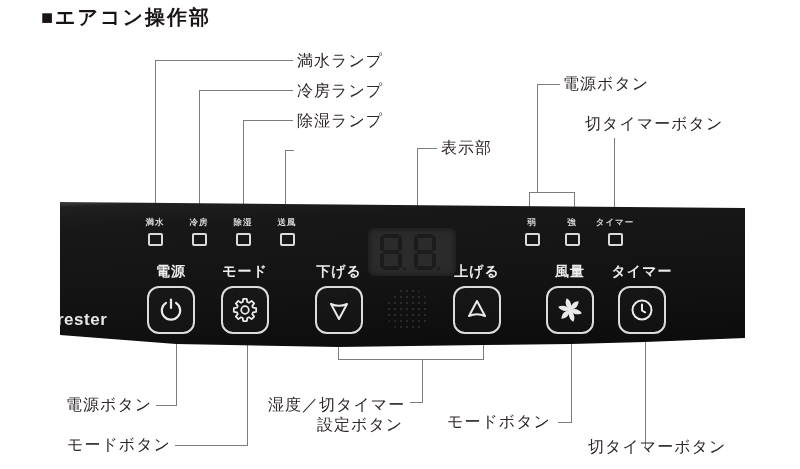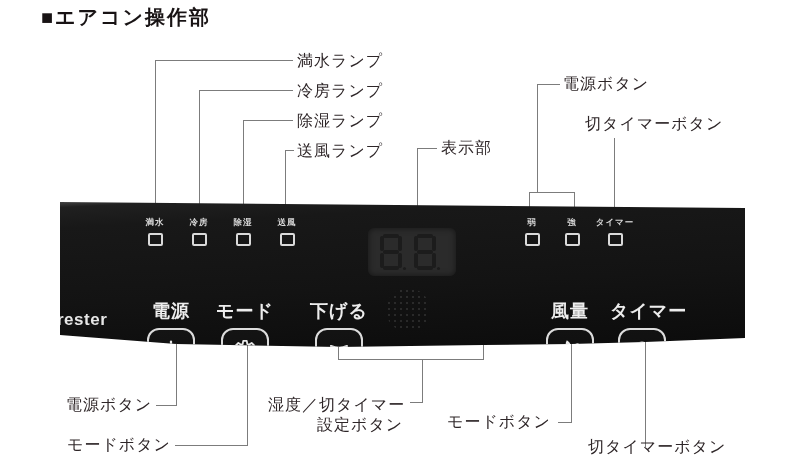--- a/index.html
+++ b/index.html
@@ -23,22 +23,22 @@
          clip-path:polygon(0px 0px,685px 6px,685px 136px,585px 140px,511px 142px,423px 143px,278px 145px,116px 142px,0px 133px);}
   .brand{position:absolute;left:-3px;top:108px;font-size:17px;font-weight:bold;
          color:#e6e6e6;letter-spacing:0.5px;}
 
   .lamp{position:absolute;top:15px;width:48px;transform:translateX(-50%);text-align:center;}
   .lamp-label{display:block;font-size:8.5px;font-weight:bold;color:#d8d8d8;
               letter-spacing:1px;margin-bottom:4px;white-space:nowrap;}
   .lamp-box{display:block;width:11px;height:9px;border:2px solid #dadada;border-radius:2px;margin:0 auto;}
 
   .ctrl{position:absolute;top:61px;width:64px;transform:translateX(-50%);text-align:center;}
-  .ctrl-label{display:block;font-size:18px;font-weight:bold;color:#ededed;
-              letter-spacing:1px;margin-bottom:5px;white-space:nowrap;margin-top:36px;}
+  .ctrl-label{display:block;font-size:14px;font-weight:bold;color:#ededed;
+              letter-spacing:1px;margin-bottom:5px;white-space:nowrap;}
   .ctrl-box{width:44px;height:44px;border:2.5px solid #dcdcdc;border-radius:12px;margin:0 auto;
             display:flex;align-items:center;justify-content:center;background:rgba(255,255,255,0.02);}
   .ctrl-box svg{display:block;}
 
   
   .display{position:absolute;left:308px;top:26px;width:88px;height:48px;background:#2b2b2b;
            border-radius:6px;box-shadow:inset 0 0 6px rgba(0,0,0,0.55);}
   .sseg{position:absolute;top:6px;width:26px;height:36px;}
   .sseg .s{position:absolute;background:#1c1c1c;border-radius:2px;}
   .s-top{left:3px;top:0;width:16px;height:4px;}
@@ -97,21 +97,20 @@
   <div class="hline" style="left:410px;top:402px;width:13px;"></div>
 
   <div class="vline" style="left:571px;top:338px;height:84px;"></div>
   <div class="hline" style="left:558px;top:422px;width:14px;"></div>
 
   <div class="vline" style="left:645px;top:336px;height:111px;"></div>
 
   <div class="callout-label" style="left:297px;top:52px;">満水ランプ</div>
   <div class="callout-label" style="left:297px;top:112px;">除湿ランプ</div>
   <div class="callout-label" style="left:297px;top:82px;">冷房ランプ</div>
-  <div class="callout-label" style="left:297px;top:142px;">送風ランプ</div>
   <div class="callout-label" style="left:441px;top:139px;">表示部</div>
   <div class="callout-label" style="left:563px;top:75px;">電源ボタン</div>
   <div class="callout-label" style="left:585px;top:115px;">切タイマーボタン</div>
   <div class="callout-label" style="left:66px;top:396px;">電源ボタン</div>
   <div class="callout-label" style="left:67px;top:436px;">モードボタン</div>
   <div class="callout-label" style="left:317px;top:416px;">設定ボタン</div>
   <div class="callout-label" style="left:268px;top:396px;">湿度／切タイマー</div>
   <div class="callout-label" style="left:447px;top:413px;">モードボタン</div>
   <div class="callout-label" style="left:588px;top:438px;">切タイマーボタン</div>
 
@@ -194,20 +193,28 @@
 
     <div class="ctrl" style="left:279px;">
       <span class="ctrl-label">下げる</span>
       <span class="ctrl-box">
         <svg width="30" height="30" viewBox="0 0 30 30" fill="none" stroke="#e9e9e9" stroke-width="2" stroke-linejoin="round" stroke-linecap="round">
           <path d="M7 9 Q15 12.6 23 9 L15 24 Z"></path>
         </svg>
       </span>
     </div>
 
+    <div class="ctrl" style="left:417px;">
+      <span class="ctrl-label">上げる</span>
+      <span class="ctrl-box">
+        <svg width="30" height="30" viewBox="0 0 30 30" fill="none" stroke="#e9e9e9" stroke-width="2" stroke-linejoin="round" stroke-linecap="round">
+          <path d="M7 21 Q15 17.4 23 21 L15 6 Z"></path>
+        </svg>
+      </span>
+    </div>
 
     <div class="ctrl" style="left:510px;">
       <span class="ctrl-label">風量</span>
       <span class="ctrl-box">
         <svg width="30" height="30" viewBox="0 0 30 30">
           <g fill="#e9e9e9">
             <path d="M15.6 14.2 C17 9.8 15.6 5.4 11.8 3.2 C9.6 6.8 10.6 11.8 14.4 14.6 Z" transform="rotate(0 15 15)"></path>
             <path d="M15.6 14.2 C17 9.8 15.6 5.4 11.8 3.2 C9.6 6.8 10.6 11.8 14.4 14.6 Z" transform="rotate(60 15 15)"></path>
             <path d="M15.6 14.2 C17 9.8 15.6 5.4 11.8 3.2 C9.6 6.8 10.6 11.8 14.4 14.6 Z" transform="rotate(120 15 15)"></path>
             <path d="M15.6 14.2 C17 9.8 15.6 5.4 11.8 3.2 C9.6 6.8 10.6 11.8 14.4 14.6 Z" transform="rotate(180 15 15)"></path>

